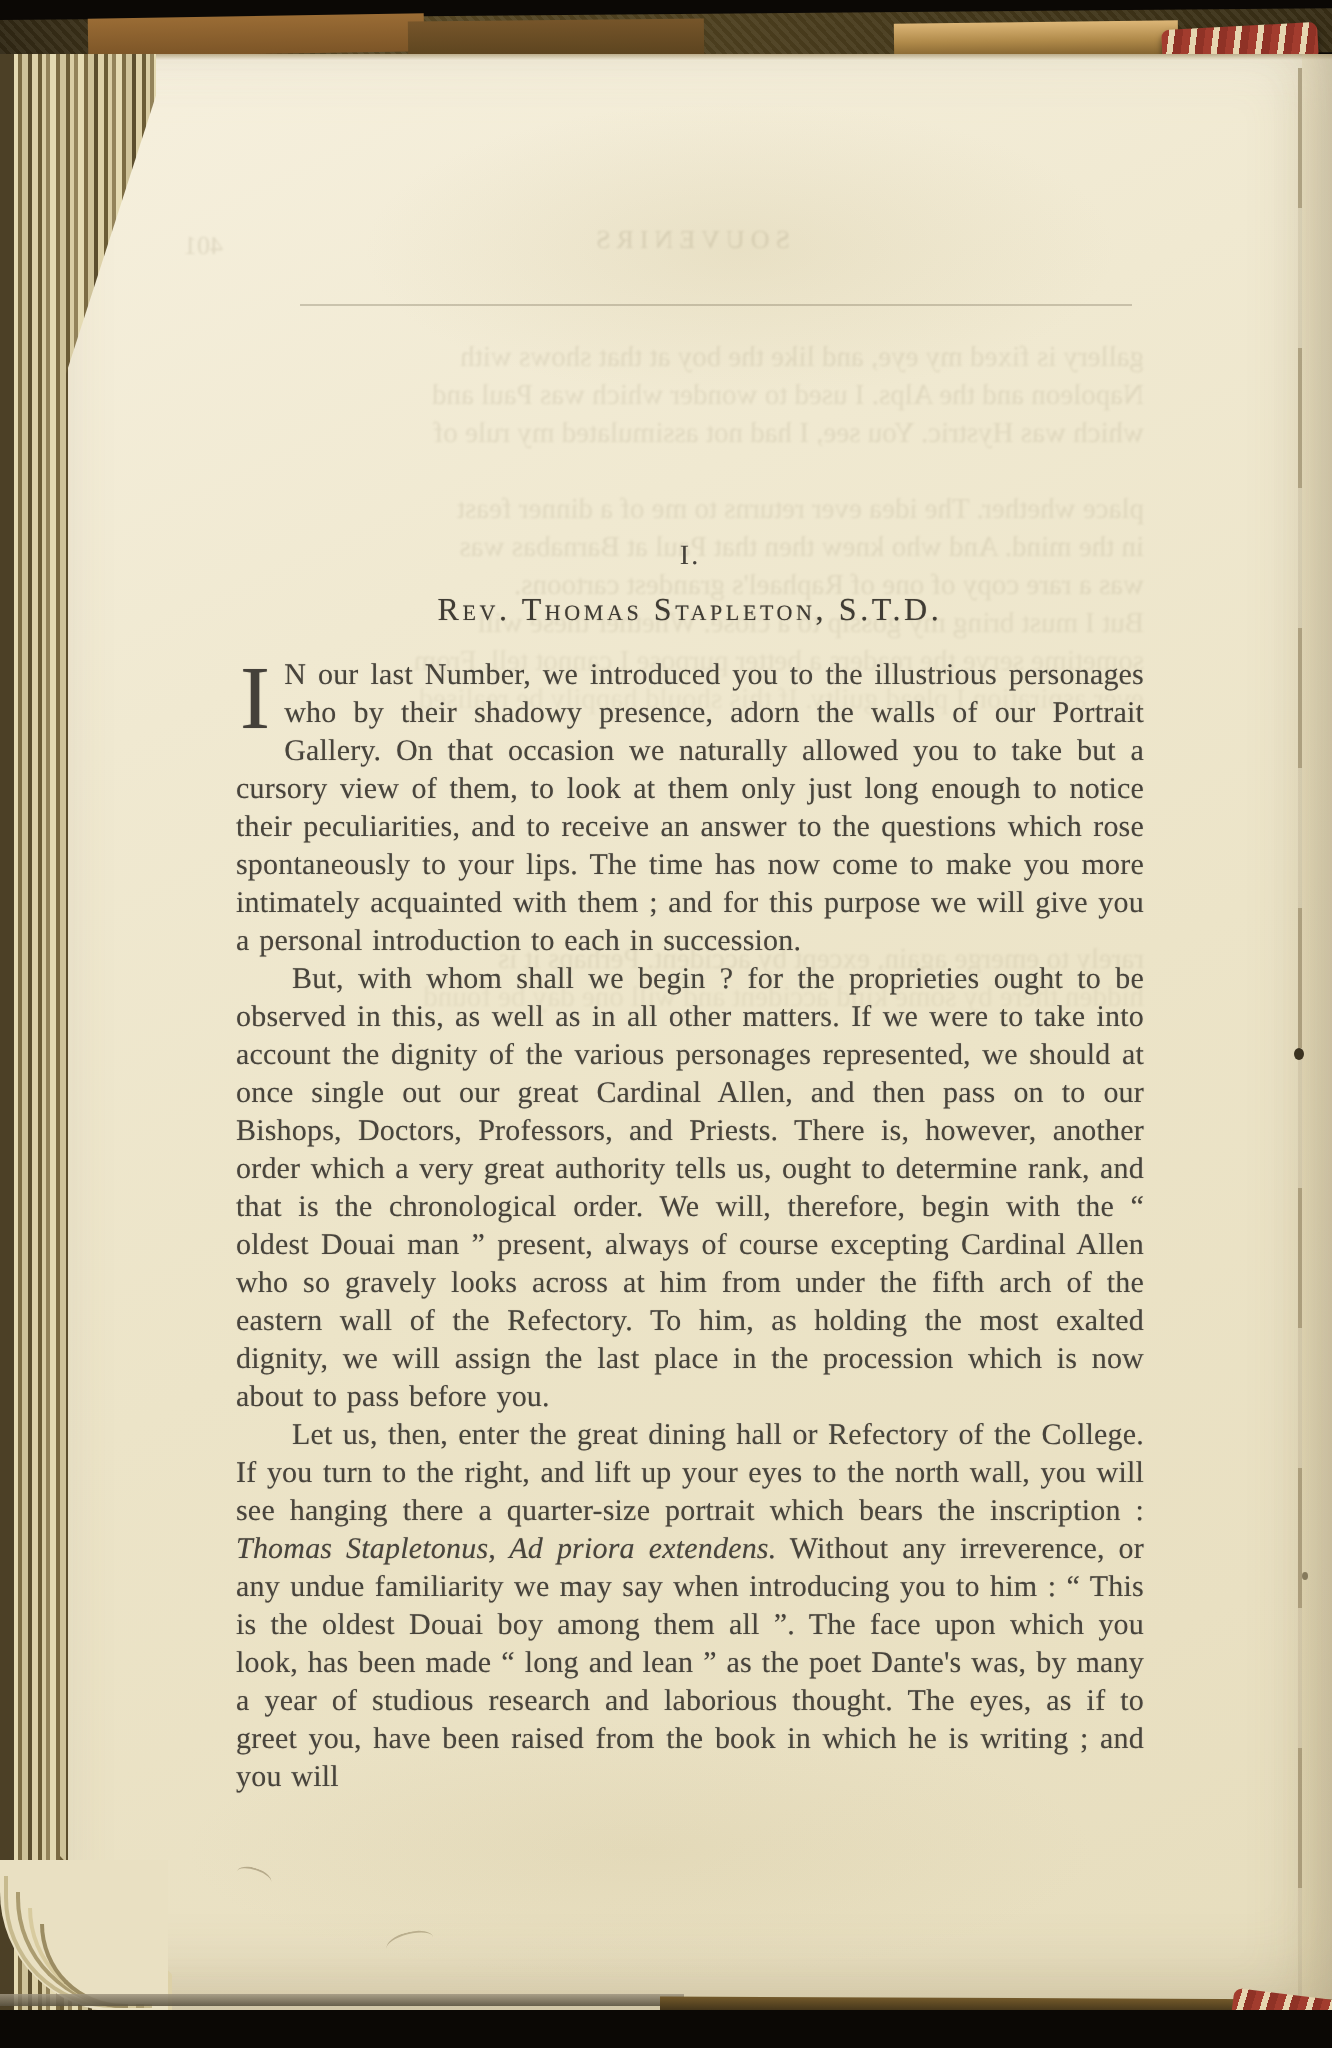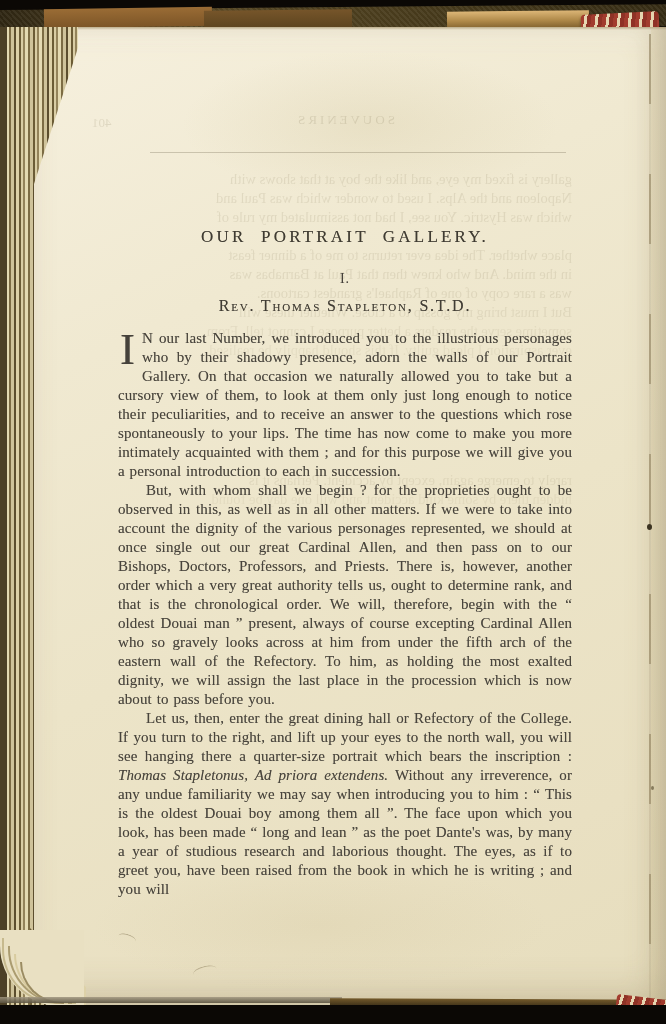--- a/index.html
+++ b/index.html
@@ -148,21 +148,20 @@
   <div class="ghost-line" style="top:209px">which was Hystric. You see, I had not assimulated my rule of</div>
   <div class="ghost-line" style="top:247px">place whether. The idea ever returns to me of a dinner feast</div>
   <div class="ghost-line" style="top:266px">in the mind. And who knew then that Paul at Barnabas was</div>
   <div class="ghost-line" style="top:285px">was a rare copy of one of Raphael's grandest cartoons.</div>
   <div class="ghost-line" style="top:304px;opacity:.15">But I must bring my gossip to a close. Whether these will</div>
   <div class="ghost-line" style="top:323px;opacity:.13">sometime serve the readers a better purpose I cannot tell. From</div>
   <div class="ghost-line" style="top:342px;opacity:.10">ever aspiration I plead guilty. If this should happily be realised</div>
   <div class="ghost-line" style="top:472px;opacity:.14">rarely to emerge again, except by accident. Perhaps it is</div>
   <div class="ghost-line" style="top:491px;opacity:.10">hidden there by some kind accident and will one day be found</div>
 
-  <div class="heading">OUR PORTRAIT GALLERY.</div>
   <div class="numeral">I.</div>
   <div class="subheading">Rev. Thomas Stapleton, S.T.D.</div>
 
   <div class="body-text">
     <p><span class="dropcap">I</span><span>N our last Number, we introduced you to the illustrious personages who by their shadowy presence, adorn the walls of our Portrait Gallery. On that occasion we naturally allowed you to take but a cursory view of them, to look at them only just long enough to notice their peculiarities, and to receive an answer to the questions which rose spontaneously to your lips. The time has now come to make you more intimately acquainted with them ; and for this purpose we will give you a personal introduction to each in succession.</span></p>
     <p class="indent"><span>But, with whom shall we begin ? for the proprieties ought to be observed in this, as well as in all other matters. If we were to take into account the dignity of the various personages represented, we should at once single out our great Cardinal Allen, and then pass on to our Bishops, Doctors, Professors, and Priests. There is, however, another order which a very great authority tells us, ought to determine rank, and that is the chronological order. We will, therefore, begin with the “ oldest Douai man ” present, always of course excepting Cardinal Allen who so gravely looks across at him from under the fifth arch of the eastern wall of the Refectory. To him, as holding the most exalted dignity, we will assign the last place in the procession which is now about to pass before you.</span></p>
     <p class="indent"><span>Let us, then, enter the great dining hall or Refectory of the College. If you turn to the right, and lift up your eyes to the north wall, you will see hanging there a quarter-size portrait which bears the inscription : </span><span class="ital">Thomas Stapletonus, Ad priora extendens.</span><span> Without any irreverence, or any undue familiarity we may say when introducing you to him : “ This is the oldest Douai boy among them all ”. The face upon which you look, has been made “ long and lean ” as the poet Dante's was, by many a year of studious research and laborious thought. The eyes, as if to greet you, have been raised from the book in which he is writing ; and you will</span></p>
   </div>
 
 </div>

